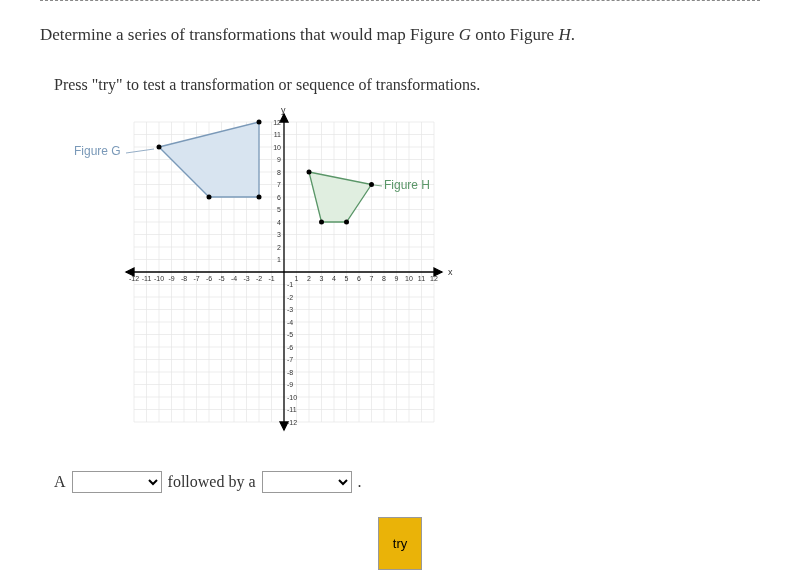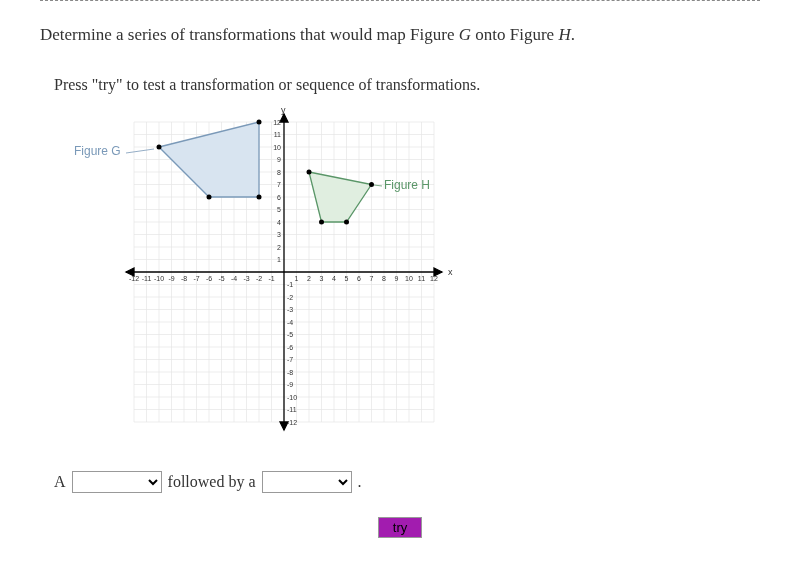--- a/index.html
+++ b/index.html
@@ -49,23 +49,23 @@
       width: 90px;
       height: 22px;
       border: 1px solid #999;
       background: white;
       font-size: 13px;
       padding: 0 4px;
     }
     .try-button {
       display: block;
       margin: 24px auto 0 auto;
-      padding: 2px 14px;
+      padding: 18px 14px;
       border: 1px solid #999;
-      background: #a21caf;
+      background: #eab308;
       font-size: 13px;
       font-family: Arial, sans-serif;
       cursor: pointer;
     }
     .figure-label-g {
       fill: #7a99b8;
       font-family: Arial, sans-serif;
       font-size: 12px;
     }
     .figure-label-h {

